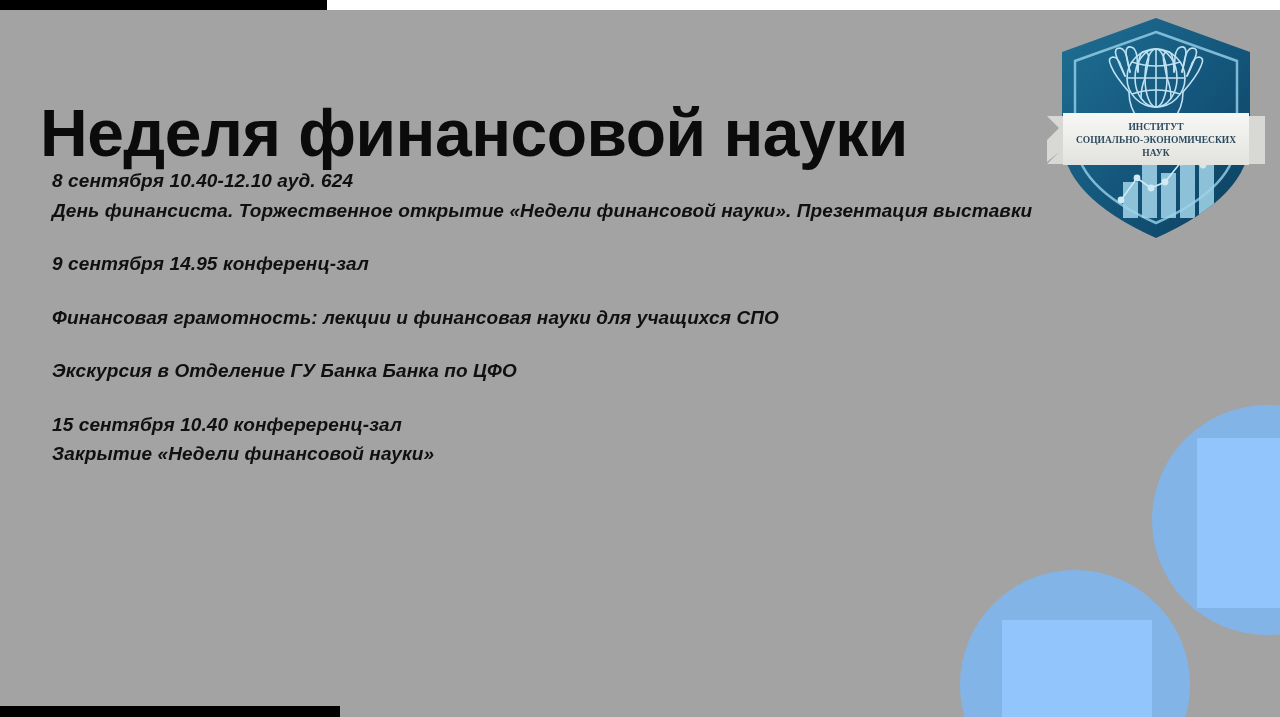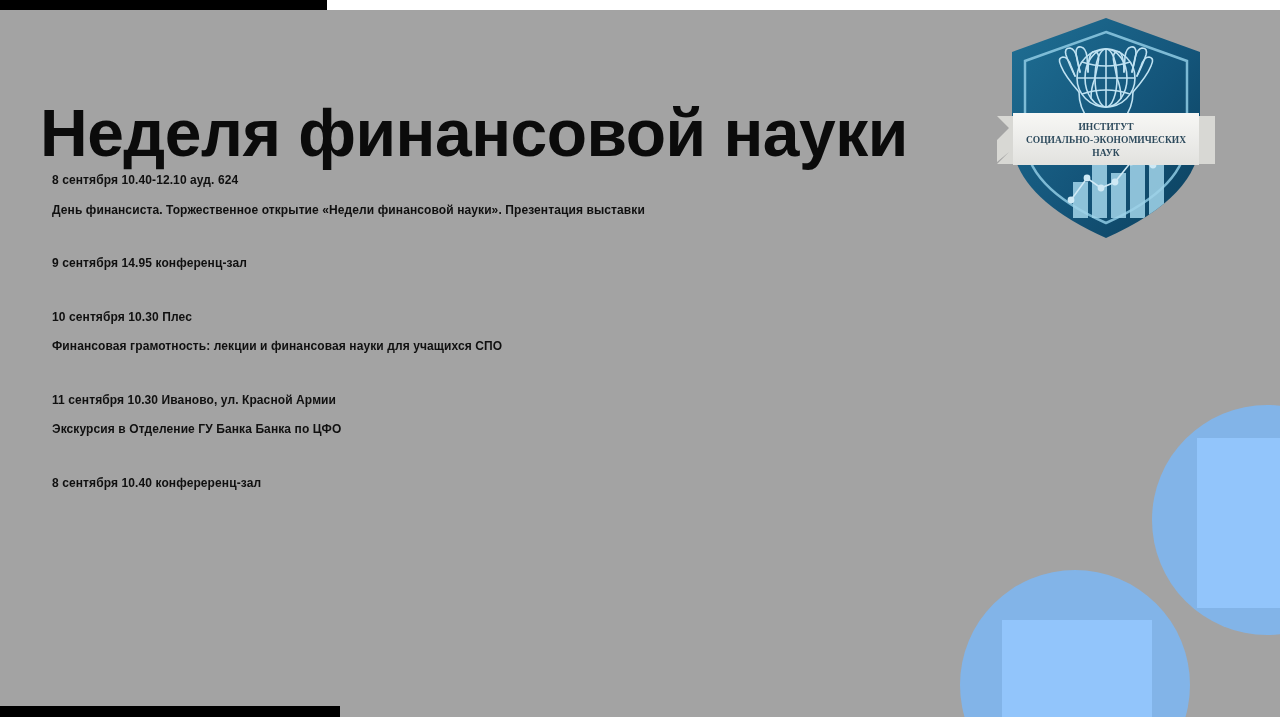--- a/index.html
+++ b/index.html
@@ -75,32 +75,33 @@
     position: absolute;
     left: 52px;
     top: 166px;
     width: 960px;
   }
   .event {
     margin-bottom: 24px;
   }
   .event:last-child { margin-bottom: 0; }
   .event-line {
-    font-size: 12px;
+    font-size: 19px;
     font-weight: 700;
     color: #101010;
     line-height: 29.5px;
     letter-spacing: 0.1px;
     white-space: nowrap;
+    font-style: italic;
   }
 
   
   .logo {
     position: absolute;
-    left: 991px;
+    left: 1041px;
     top: 10px;
     width: 230px;
     height: 240px;
   }
   .logo svg { display: block; width: 230px; height: 240px; }
   .ribbon-text {
     font-family: "Liberation Serif", serif;
     font-weight: 700;
     fill: #2d4a5c;
   }
@@ -126,31 +127,30 @@
     <div class="event">
       <div class="event-line">8 сентября 10.40-12.10 ауд. 624</div>
       <div class="event-line">День финансиста. Торжественное открытие «Недели финансовой науки». Презентация выставки</div>
     </div>
 
     <div class="event">
       <div class="event-line">9 сентября 14.95 конференц-зал</div>
     </div>
 
     <div class="event">
-      <div class="event-line">10 сентября 10.30 Плес</div>
       <div class="event-line">Финансовая грамотность: лекции и финансовая науки для учащихся СПО</div>
     </div>
 
     <div class="event">
-      <div class="event-line">11 сентября 10.30 Иваново, ул. Красной Армии</div>
       <div class="event-line">Экскурсия в Отделение ГУ Банка Банка по ЦФО</div>
     </div>
 
     <div class="event">
-      <div class="event-line">8 сентября 10.40 конфереренц-зал</div>
+      <div class="event-line">15 сентября 10.40 конфереренц-зал</div>
+      <div class="event-line">Закрытие «Недели финансовой науки»</div>
     </div>
 
   </div>
 
   <div class="logo">
     <svg viewBox="0 0 230 240" xmlns="http://www.w3.org/2000/svg">
       <defs>
         <linearGradient id="shieldGrad" x1="0" y1="0" x2="1" y2="1">
           <stop offset="0%" stop-color="#1f6f94"></stop>
           <stop offset="55%" stop-color="#14557a"></stop>

